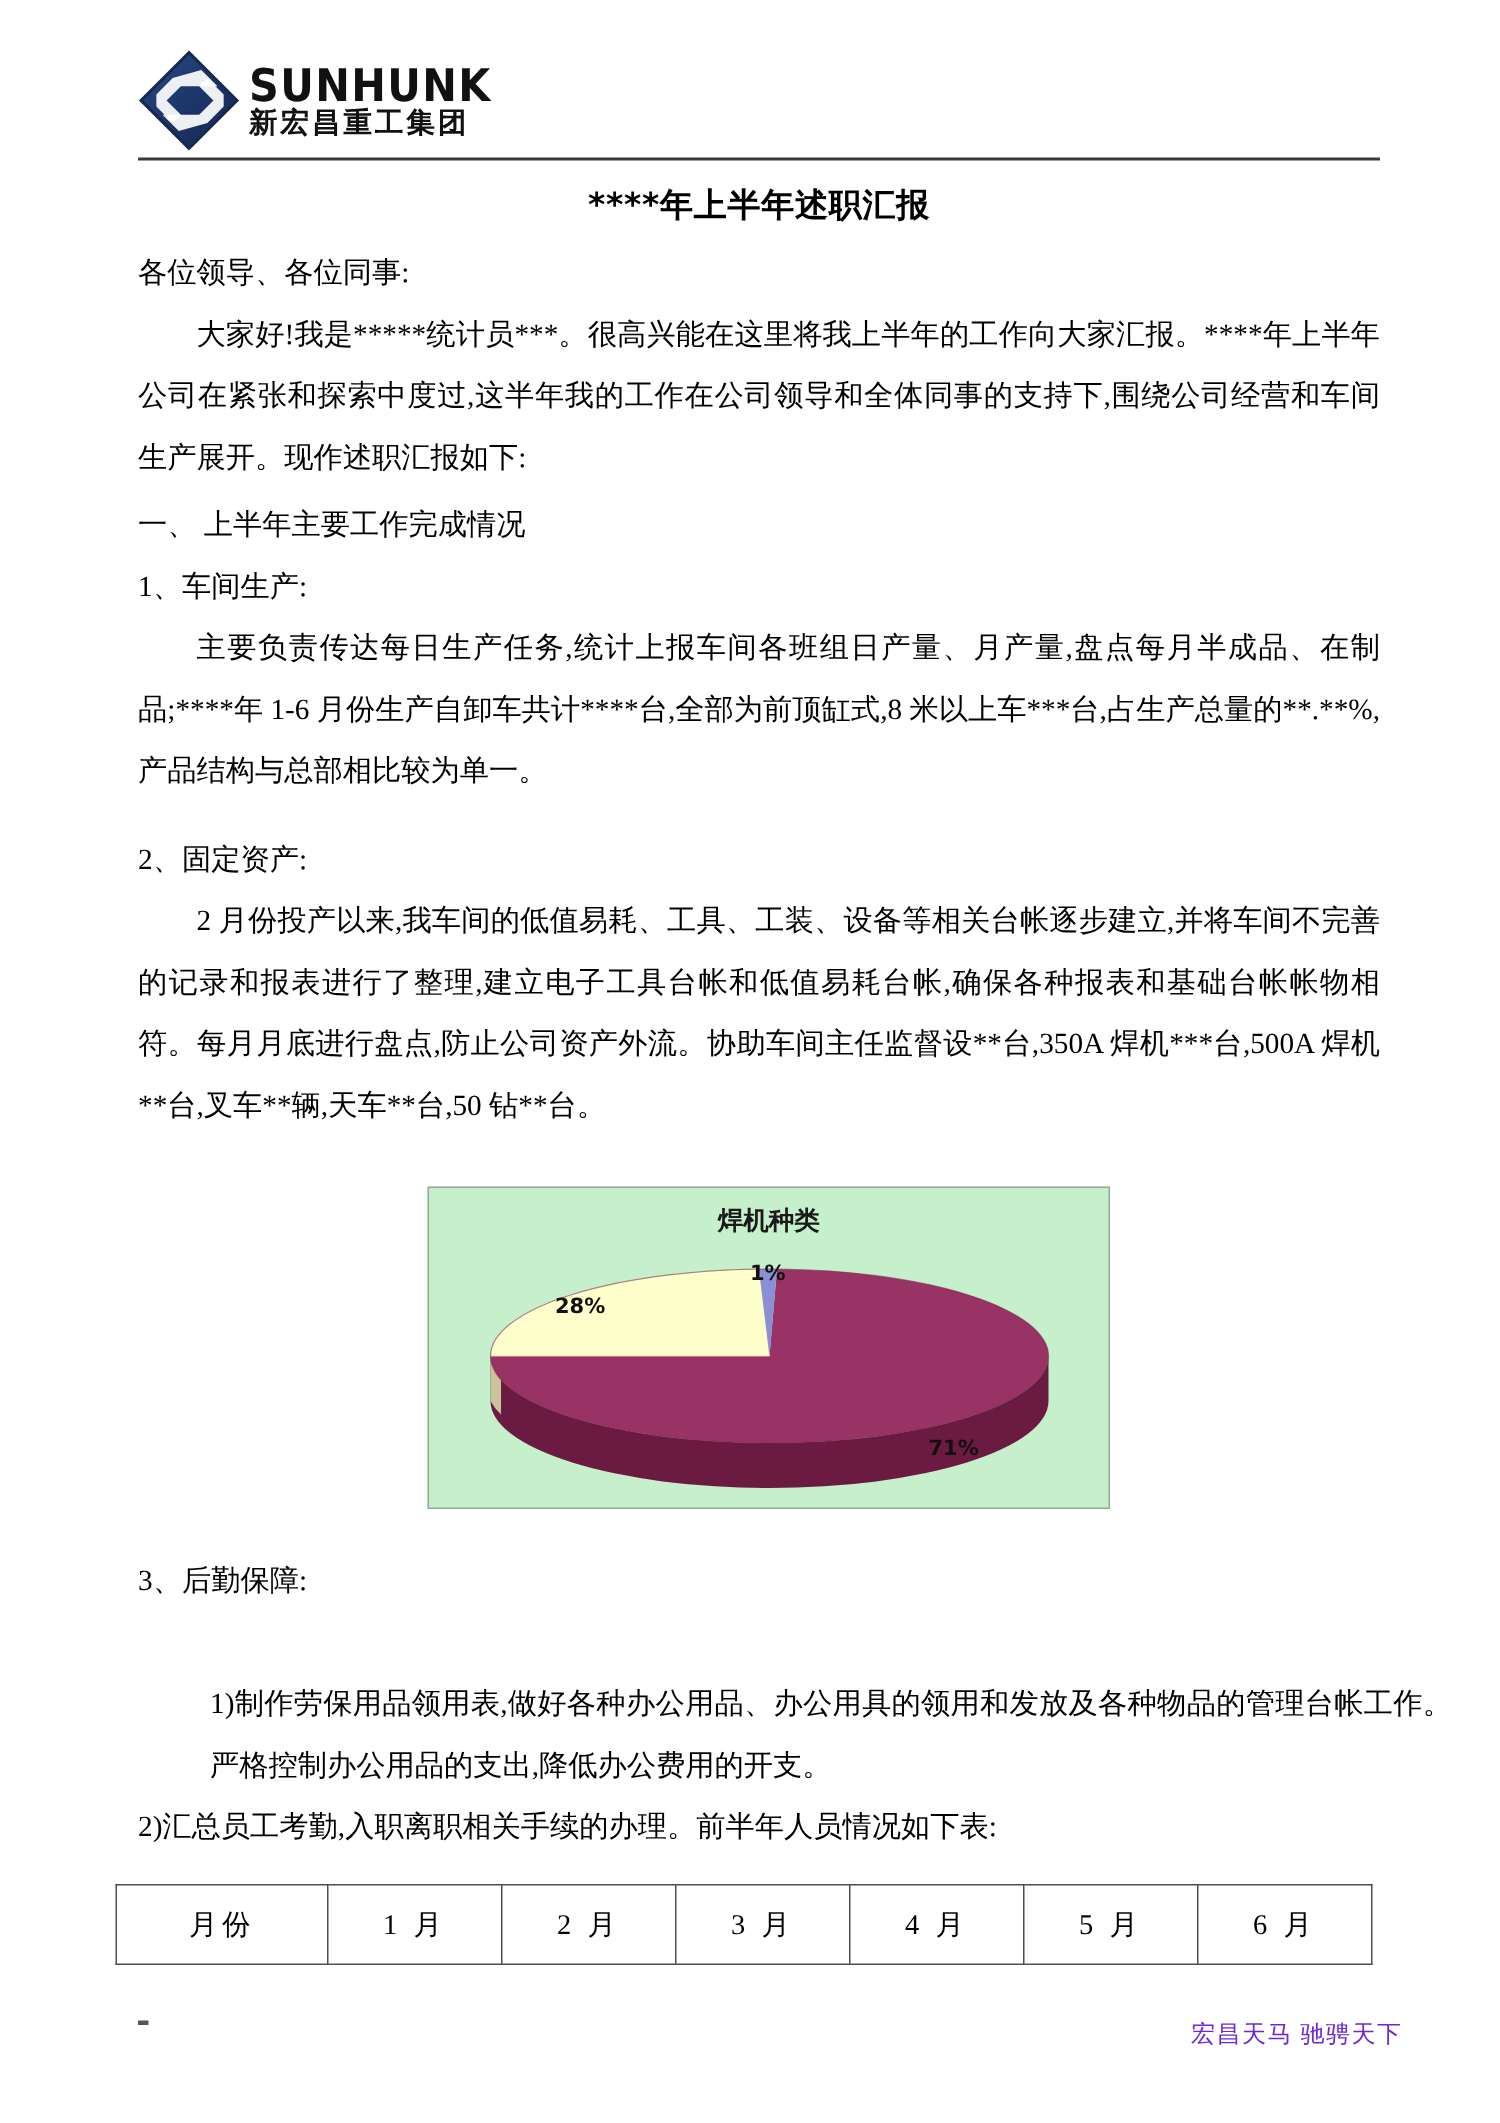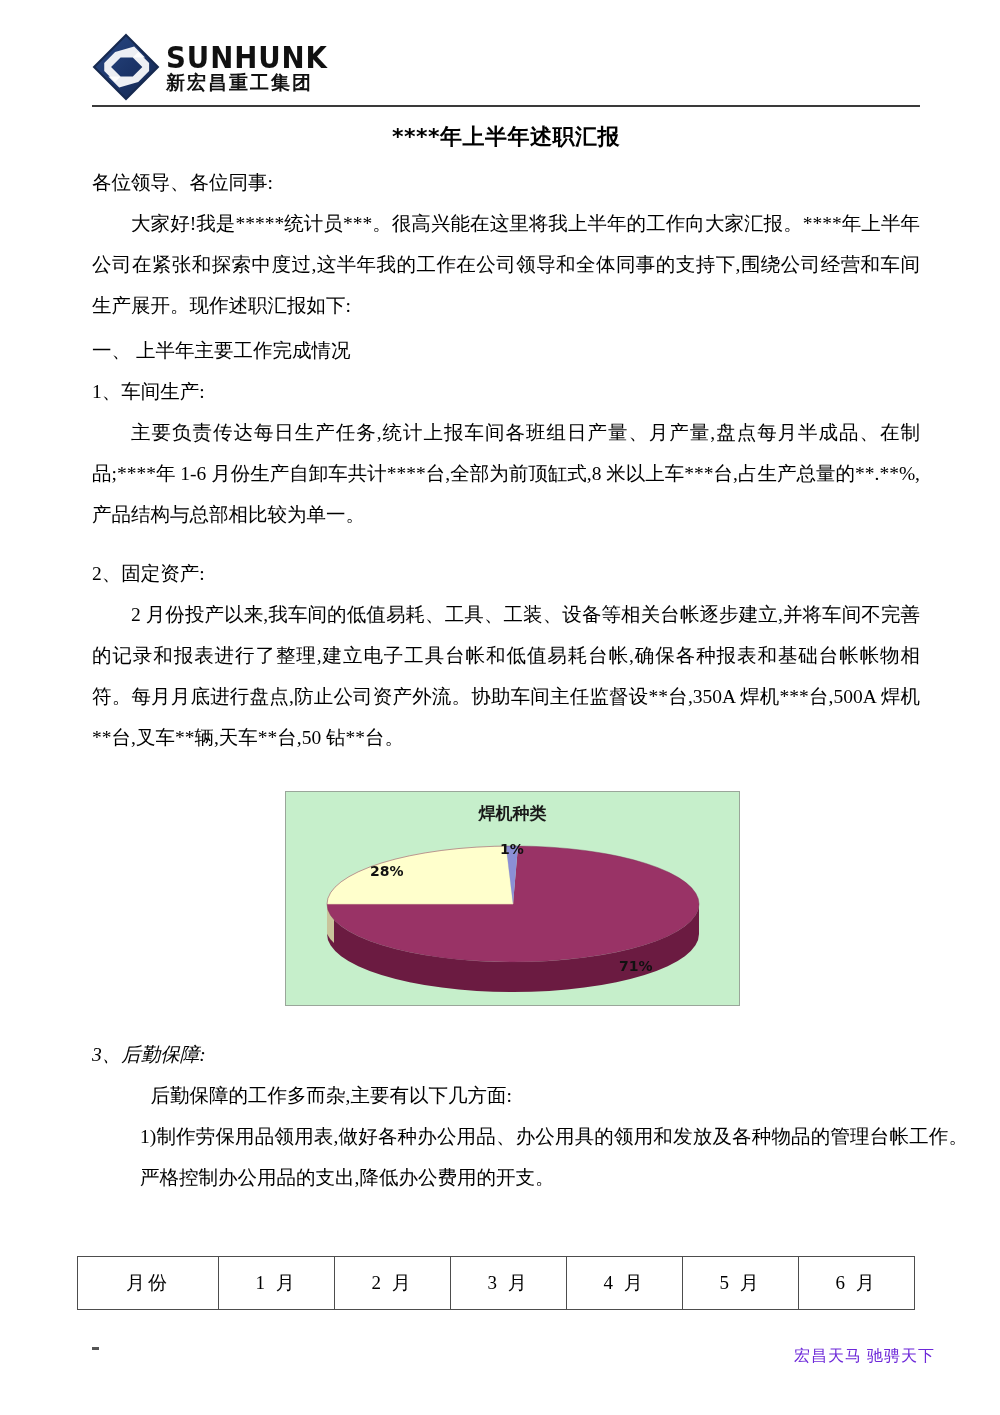--- a/index.html
+++ b/index.html
@@ -238,26 +238,26 @@
       <path d="M 227 112 L 220 54 L 232 54 Z" fill="#8b8fd6"></path>
 
       <ellipse cx="227" cy="112" rx="186" ry="58" fill="none" stroke="#7d2a55" stroke-width="0.8" opacity="0.55"></ellipse>
     </svg>
 
     <div class="pie-label" id="label-1">1%</div>
     <div class="pie-label" id="label-28">28%</div>
     <div class="pie-label" id="label-71">71%</div>
   </div>
 
-  <div class="body-text" style="top:1034px;font-style:italic;">3、后勤保障:</div>
-
-  <div class="body-text indent3" style="top:1075px;">后勤保障的工作多而杂,主要有以下几方面:</div>
+  <div class="body-text" style="top:1034px;">3、后勤保障:</div>
+
 
   <div class="body-text" style="top:1116px;margin-left:48px;">1)制作劳保用品领用表,做好各种办公用品、办公用具的领用和发放及各种物品的管理台帐工作。严格控制办公用品的支出,降低办公费用的开支。</div>
 
+  <div class="body-text" style="top:1198px;">2)汇总员工考勤,入职离职相关手续的办理。前半年人员情况如下表:</div>
 
   <table id="people-table">
     <tbody>
         <tr>
       <td style="width:140px;">月份</td>
       <td>1 月</td>
       <td>2 月</td>
       <td>3 月</td>
       <td>4 月</td>
       <td>5 月</td>

